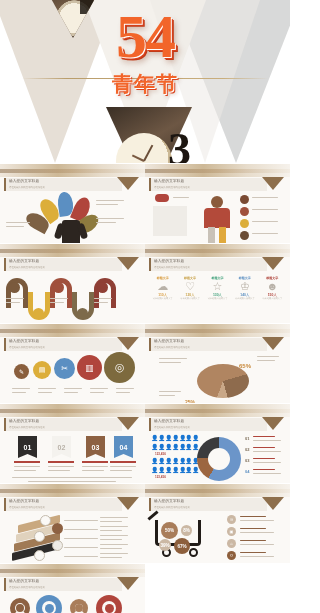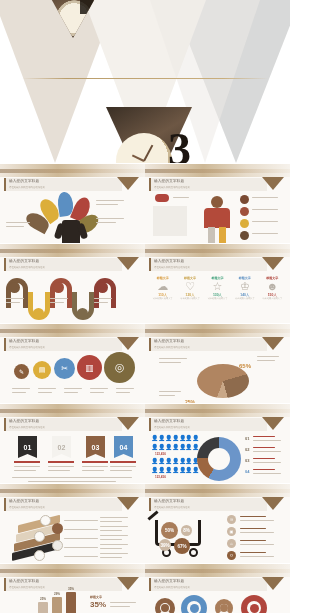--- a/index.html
+++ b/index.html
@@ -152,20 +152,24 @@
     <div class="tri tri-mid"></div>
     <div class="tri tri-mid2"></div>
 
     <div class="clock-small"></div>
     <div class="hero-rule"></div>
 
     <div class="clock-big"></div>
     <div class="clock-face"></div>
     <div class="clock-three">3</div>
 
+    <div class="hero-title">
+      <div class="big54">54</div>
+      <div class="sub54">青年节</div>
+    </div>
   </div>
 
   <div class="grid">
 
     <div class="slide">
       <div class="s-topbar"></div>
       <div class="s-topbar2"></div>
       <div class="s-head">
         <div class="ht">输入您的文字标题</div>
         <div class="hs">请在此输入您的文字内容说明信息</div>
@@ -461,41 +465,20 @@
         <div class="muted-line" style="position:absolute;left:95px;top:20px;width:34px;"></div>
         <div style="position:absolute;left:82px;top:27px;width:9px;height:9px;border-radius:50%;background:#cbb8a4;color:#fff;font-size:4px;display:flex;align-items:center;justify-content:center;">⌂</div>
         <div class="muted-line" style="position:absolute;left:95px;top:28px;width:26px;background:#8d6142;"></div>
         <div class="muted-line" style="position:absolute;left:95px;top:32px;width:34px;"></div>
         <div style="position:absolute;left:82px;top:39px;width:9px;height:9px;border-radius:50%;background:#8d5f3c;color:#fff;font-size:4px;display:flex;align-items:center;justify-content:center;">⚇</div>
         <div class="muted-line" style="position:absolute;left:95px;top:40px;width:26px;background:#8d6142;"></div>
         <div class="muted-line" style="position:absolute;left:95px;top:44px;width:34px;"></div>
       </div>
     </div>
 
-    <div class="slide short">
-      <div class="s-topbar"></div>
-      <div class="s-topbar2"></div>
-      <div class="s-head">
-        <div class="ht">输入您的文字标题</div>
-        <div class="hs">请在此输入您的文字内容说明信息</div>
-      </div>
-      <div class="s-arrow"></div>
-      <div class="s-body" style="height:22px;">
-        <div class="barlbl" style="left:40px;bottom:13px;">25%</div>
-        <div class="bar" style="left:38px;width:10px;height:12px;background:#cbb8a4;"></div>
-        <div class="barlbl" style="left:54px;bottom:18px;">29%</div>
-        <div class="bar" style="left:52px;width:10px;height:17px;background:#b99a78;"></div>
-        <div class="barlbl" style="left:68px;bottom:23px;">35%</div>
-        <div class="bar" style="left:66px;width:10px;height:22px;background:#8d6142;"></div>
-        <div style="position:absolute;left:90px;top:3px;font-size:3px;font-weight:bold;color:#8d6142;">标题文字</div>
-        <div style="position:absolute;left:90px;top:8px;font-size:8px;font-weight:bold;color:#8d6142;">35%</div>
-        <div class="muted-line" style="position:absolute;left:110px;top:10px;width:26px;"></div>
-        <div class="muted-line" style="position:absolute;left:110px;top:14px;width:20px;"></div>
-      </div>
-    </div>
 
     <div class="slide short">
       <div class="s-topbar"></div>
       <div class="s-topbar2"></div>
       <div class="s-head">
         <div class="ht">输入您的文字标题</div>
         <div class="hs">请在此输入您的文字内容说明信息</div>
       </div>
       <div class="s-arrow"></div>
       <div class="s-body" style="height:22px;">

